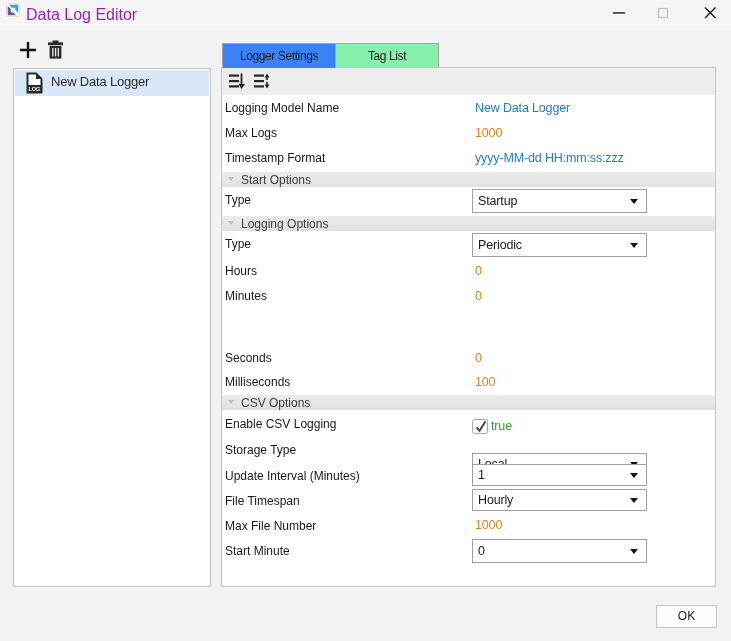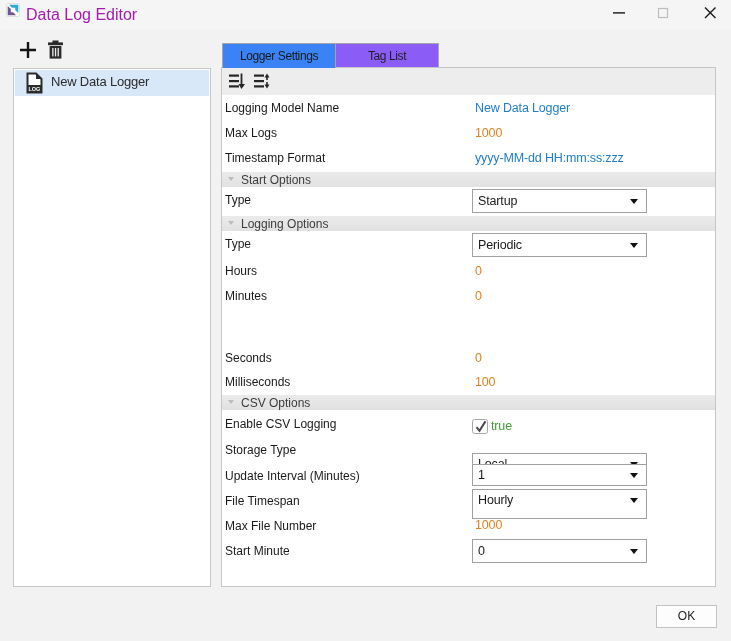--- a/index.html
+++ b/index.html
@@ -14,21 +14,21 @@
 
 
 
 #list { position:absolute; left:13px; top:68px; width:198px; height:519px; background:#fff; border:1px solid #c6c6c6; }
 #listsel { position:absolute; left:1px; top:1px; width:194px; height:26px; background:#d9e8f8; }
 #listsel .txt { position:absolute; left:36px; top:4px; font-size:13px; letter-spacing:-0.2px; color:#2b2b2b; }
 
 
 .tab { position:absolute; top:43px; height:25px; font-size:12px; letter-spacing:-0.4px; text-align:center; }
 #tab1 { left:222px; width:114px; background:#3b82f6; border:1px solid #a6a6a6; border-bottom:none; z-index:3; line-height:24px; }
-#tab2 { left:336px; width:103px; background:#8b5cf6; border:1px solid #a6a6a6; border-left:none; line-height:24px; color:#1f1f1f; }
+#tab2 { left:336px; width:103px; background:#86efac; border:1px solid #a6a6a6; border-left:none; line-height:24px; color:#1f1f1f; }
 
 
 #panel { position:absolute; left:221px; top:67px; width:495px; height:520px; background:#fff; border:1px solid #c6c6c6; z-index:2; }
 #ptoolbar { height:27px; background:#ededed; position:relative; }
 .band { height:15px; background:linear-gradient(#ebebeb,#e1e1e1); position:relative; font-size:12px; color:#3c3c3c; }
 .band .tri { position:absolute; left:6px; top:5px; width:0; height:0; border-left:3.5px solid transparent; border-right:3.5px solid transparent; border-top:4.5px solid #bdbdbd; }
 .band .btxt { position:absolute; left:19px; top:1px; }
 .row { position:relative; font-size:12px; }
 .lbl { position:absolute; left:3px; color:#1a1a1a; }
 .val { position:absolute; left:253px; font-size:12.5px; letter-spacing:-0.15px; }
@@ -188,21 +188,21 @@
   </div>
   <div class="row" style="height:26px;">
     <div class="lbl" style="top:7px;">Update Interval (Minutes)</div>
     <div class="dd" style="top:2px;height:22px;">
         <div class="dtxt" style="top:3px;">1</div>
         <div class="arr" style="top:8px;"></div>
       </div>
   </div>
   <div class="row" style="height:25px;">
     <div class="lbl" style="top:6px;">File Timespan</div>
-    <div class="dd" style="top:1px;height:30px;">
+    <div class="dd" style="top:1px;height:22px;">
         <div class="dtxt" style="top:3px;">Hourly</div>
         <div class="arr" style="top:8px;"></div>
       </div>
   </div>
   <div class="row" style="height:25px;">
     <div class="lbl" style="top:6px;">Max File Number</div>
     <div class="val orange" style="top:5px;">1000</div>
   </div>
   <div class="row" style="height:26px;">
     <div class="lbl" style="top:5.5px;">Start Minute</div>

